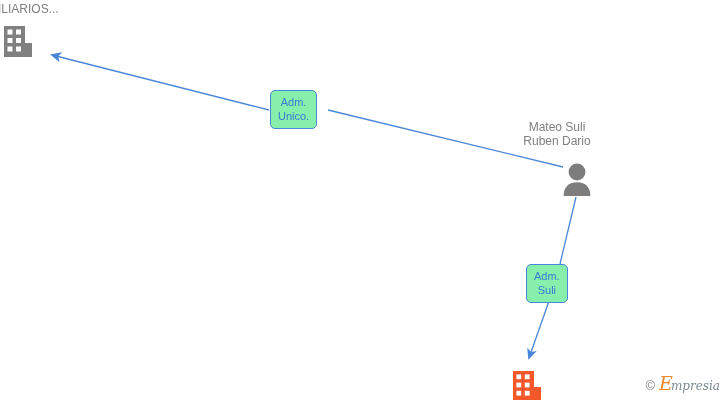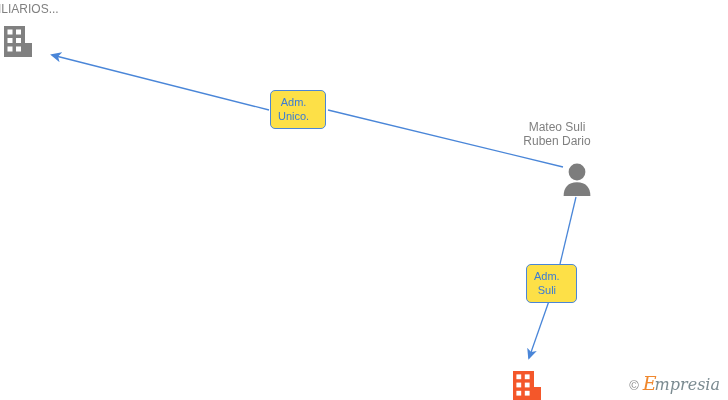--- a/index.html
+++ b/index.html
@@ -55,26 +55,26 @@
   .person-icon svg {
     display: block;
   }
 
   
   .rel-box {
     position: absolute;
     box-sizing: border-box;
     border: 1px solid #4a86d8;
     border-radius: 5px;
-    background: #fde047;
+    background: #86efac;
     color: #3a7bd5;
     font-size: 11px;
     line-height: 14px;
     text-align: center;
-    padding: 4px 16px 5px 7px;
+    padding: 4px 7px 5px 7px;
     white-space: nowrap;
   }
   .rel-box .rel-line1,
   .rel-box .rel-line2 {
     display: block;
   }
 
   
   #watermark {
     position: absolute;
@@ -96,21 +96,21 @@
     font-family: "DejaVu Serif", serif;
     font-style: italic;
     font-size: 19px;
     font-weight: 400;
     margin-right: -2px;
   }
   #watermark .wm-rest {
     color: #7b8b91;
     font-family: "DejaVu Serif", serif;
     font-style: italic;
-    font-size: 16px;
+    font-size: 12px;
   }
 </style>
 </head>
 <body>
 
 <div id="graph-canvas">
 
   <svg id="edge-layer" viewBox="0 0 728 400" width="728" height="400">
     <defs>
       <marker id="arrowhead" markerWidth="9" markerHeight="9" refX="7" refY="4.5" orient="auto" markerUnits="strokeWidth">

